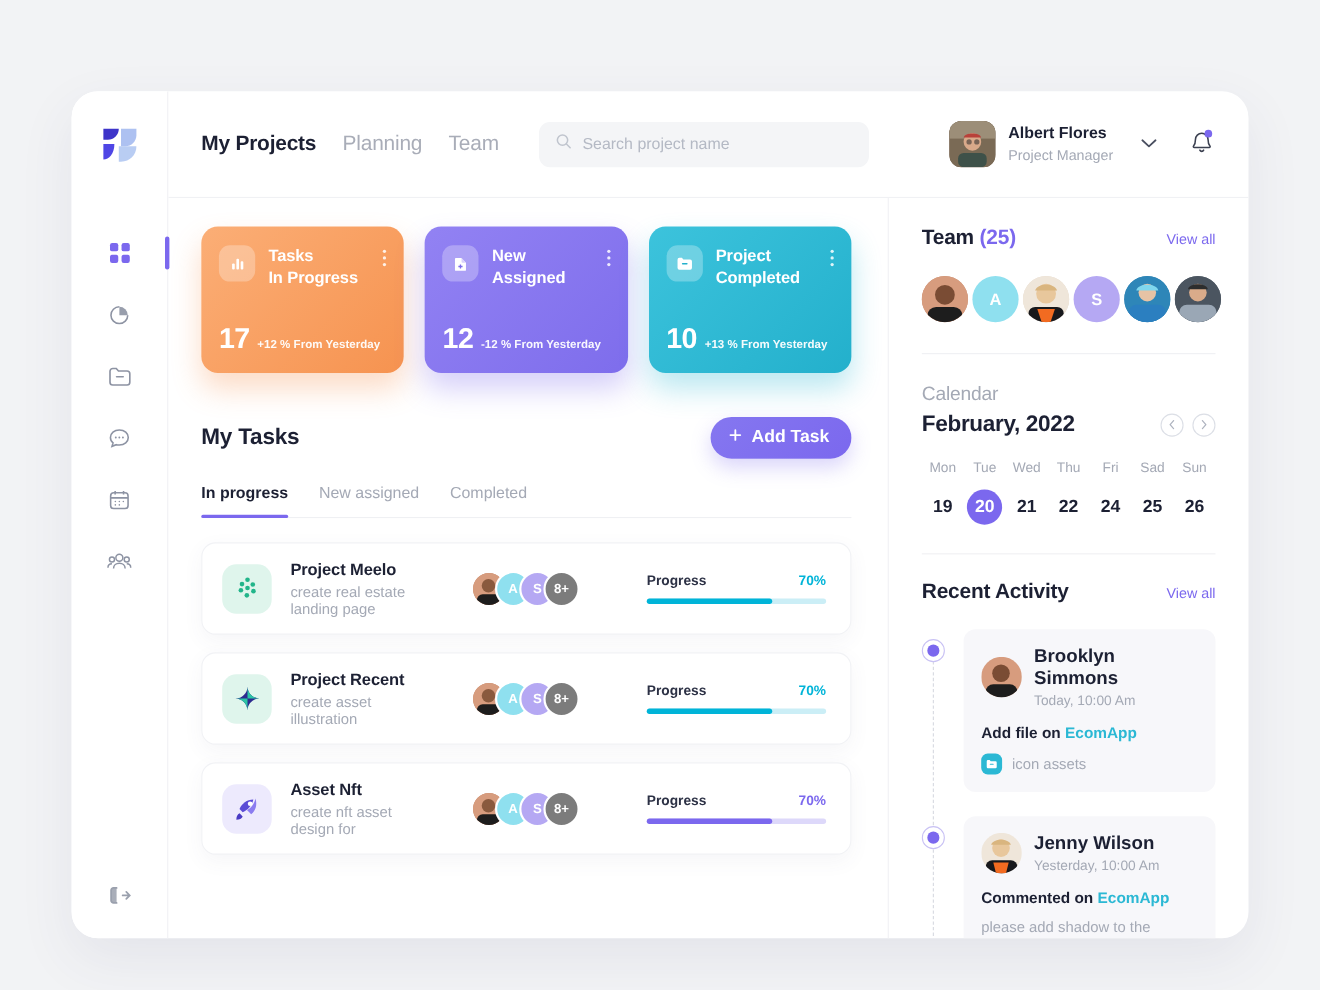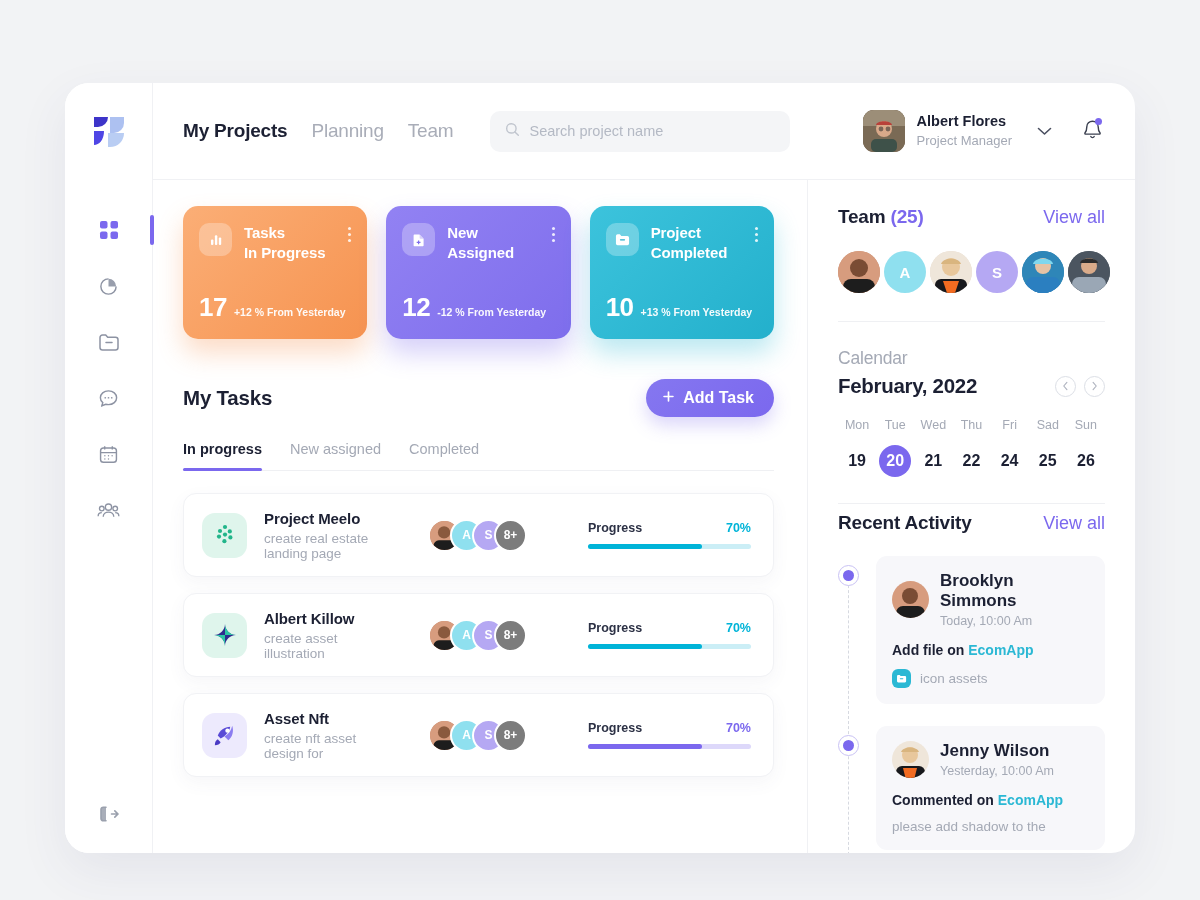--- a/index.html
+++ b/index.html
@@ -168,21 +168,21 @@
   .prog-head { display: flex; align-items: center; margin-bottom: 9px; }
   .prog-label { font-size: 12.5px; font-weight: bold; color: #2c3145; }
   .prog-pct { margin-left: auto; font-size: 12.5px; font-weight: bold; }
   .prog-track { height: 5px; border-radius: 4px; width: 100%; }
   .prog-fill { height: 5px; border-radius: 4px; }
 
   
   .sec-head { display: flex; align-items: center; }
   .sec-title { font-size: 19px; font-weight: bold; color: #1c2033; letter-spacing: -.2px; }
   .sec-count { color: #7b68ee; }
-  .view-all { margin-left: auto; font-size: 18px; color: #7b68ee; cursor: pointer; }
+  .view-all { margin-left: auto; font-size: 13px; color: #7b68ee; cursor: pointer; }
   .team-avs { display: flex; margin-top: 23px; }
   .team-avs > div {
     width: 42px; height: 42px; border-radius: 50%; overflow: hidden;
     margin-right: 4px; flex: 0 0 42px;
     display: flex; align-items: center; justify-content: center;
     color: #fff; font-size: 15px; font-weight: bold;
     cursor: pointer;
   }
   .divider { height: 1px; background: #eff0f3; margin: 28px 0 0 0; }
 
@@ -509,21 +509,21 @@
 
           <div class="task-row">
             <div class="task-ico" style="background:#DFF5EC;">
               <svg width="26" height="26" viewBox="0 0 26 26">
                 <path d="M13 2c0 6 5 11 11 11-6 0-11 5-11 11 0-6-5-11-11-11 6 0 11-5 11-11z" fill="#2D2B8F"></path>
                 <path d="M13 2c0 6 5 11 11 11H13z" fill="#2BC5A4"></path>
                 <path d="M13 24c0-6-5-11-11-11h11z" fill="#2BC5A4"></path>
               </svg>
             </div>
             <div>
-              <div class="task-name">Albert Killow</div>
+              <div class="task-name">Project Recent</div>
               <div class="task-sub">create asset illustration</div>
             </div>
             <div class="task-mid">
               <div class="avstack">
                 <div style="background:#C98E72;">
                   <svg width="33" height="33" viewBox="0 0 33 33">
                       <rect width="33" height="33" fill="#D79C7E"></rect>
                       <circle cx="16" cy="13" r="7" fill="#8a5a3e"></circle>
                       <rect x="4" y="22" width="25" height="12" rx="6" fill="#1d1d1d"></rect>
                     </svg>
@@ -668,21 +668,21 @@
           <div class="cal-day sel"><span>20</span></div>
           <div class="cal-day"><span>21</span></div>
           <div class="cal-day"><span>22</span></div>
           <div class="cal-day"><span>24</span></div>
           <div class="cal-day"><span>25</span></div>
           <div class="cal-day"><span>26</span></div>
         </div>
 
         <div class="divider" style="margin-top:26px;"></div>
 
-        <div class="sec-head" style="margin-top:8px;">
+        <div class="sec-head" style="margin-top:24px;">
           <div class="sec-title">Recent Activity</div>
           <div class="view-all">View all</div>
         </div>
 
         <div class="act-list">
           <div class="act-line"></div>
 
           <div class="act-item">
             <div class="act-bullet">
                 <i></i>

